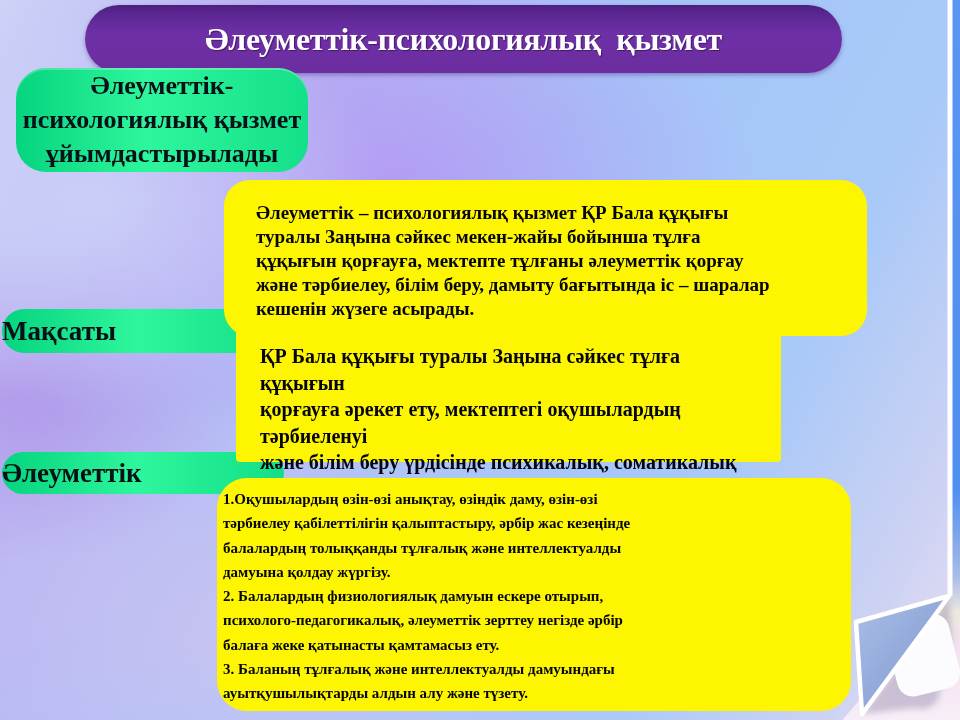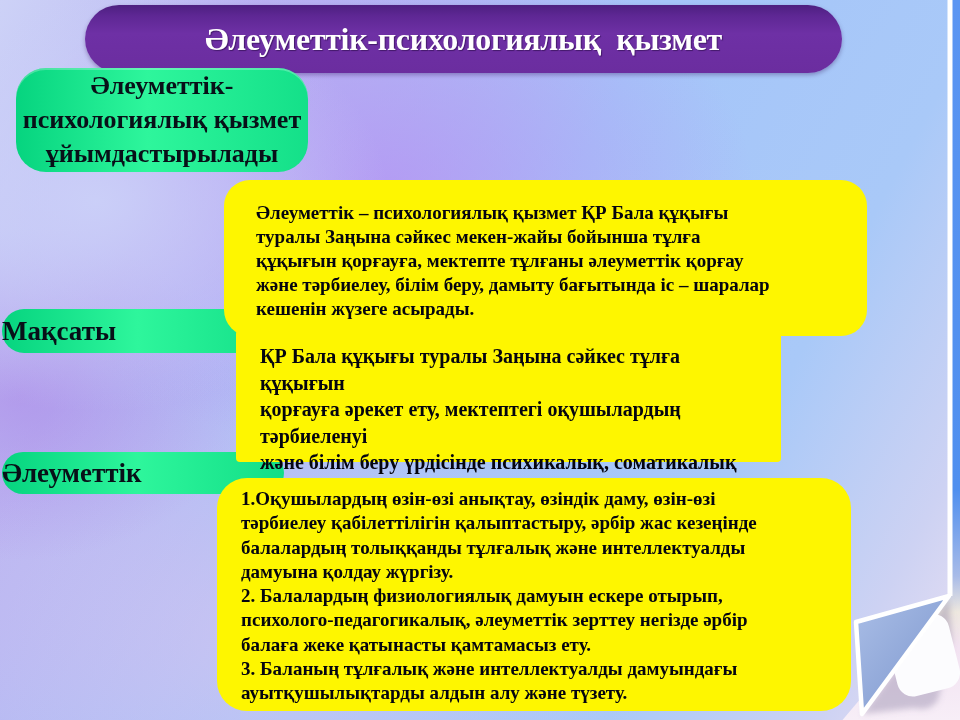--- a/index.html
+++ b/index.html
@@ -55,21 +55,21 @@
   .yellow-box{
     position:absolute;background:var(--content-yellow,#FEF600);z-index:3;
     color:var(--body-text,#05050F);font-weight:bold;
   }
   .yellow-box .lines{display:block;white-space:pre-line;}
   .box1{left:224px;top:168px;width:627px;height:140px;border-radius:26px;padding:8px;margin-top:12px;}
   .box1 .lines{padding:13px 20px 0 24px;font-size:19px;line-height:24px;}
   .box2{left:236px;top:330px;width:545px;height:132px;border-radius:4px;}
   .box2 .lines{padding:13px 18px 0 24px;font-size:20px;line-height:26.5px;}
   .box3{left:217px;top:478px;width:634px;height:233px;border-radius:30px;}
-  .box3 .lines{padding:9px 16px 0 24px;font-size:19px;line-height:24.3px;}
+  .box3 .lines{padding:9px 16px 0 6px;font-size:15px;line-height:24.3px;}
 
   svg.curl{position:absolute;left:0;top:0;width:960px;height:720px;z-index:5;pointer-events:none;}
 </style>
 </head>
 <body>
 
 <div class="backdrop">
 
   <div class="page">
 

